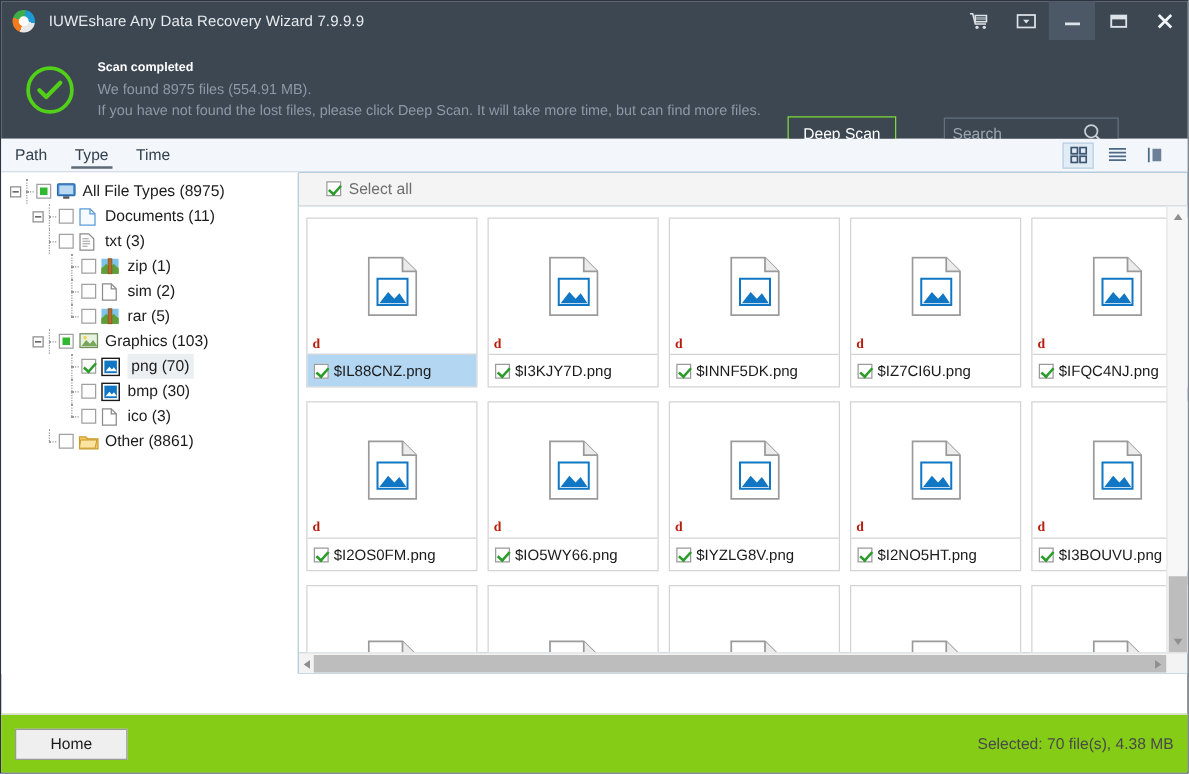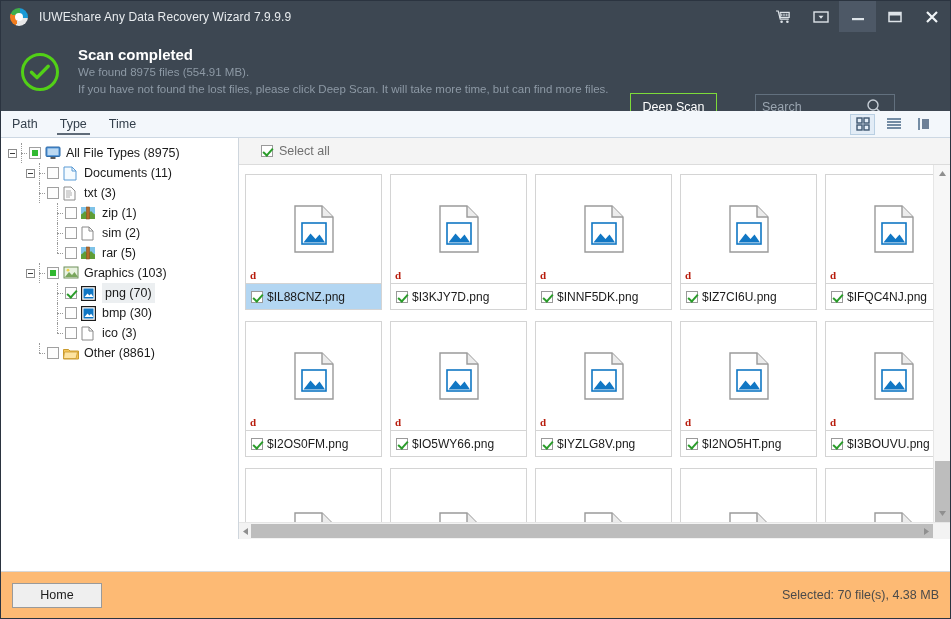--- a/index.html
+++ b/index.html
@@ -52,21 +52,21 @@
   }
   .check-circle {
     width: 38px; height: 38px; border-radius: 50%;
     border: 3px solid #52d017; background: #3d4752;
     display: flex; align-items: center; justify-content: center;
     flex: 0 0 38px; margin-left: 4px;
   }
   .check-circle svg { display: block; }
   .scan-texts { margin-left: 19px; }
   .scan-title {
-    color: #ffffff; font-size: 15px; font-weight: bold; line-height: 17px;
+    color: #ffffff; font-size: 10px; font-weight: bold; line-height: 17px;
   }
   .scan-sub {
     color: #8d99a5; font-size: 11.5px; line-height: 15px; margin-top: 2px;
   }
   .deep-scan-btn {
     position: absolute; left: 629px; top: 61px;
     width: 87px; height: 27px;
     border: 1px solid #7ddb3a; background: #3d4752;
     color: #ffffff; font-size: 12.5px;
     display: flex; align-items: center; justify-content: center;
@@ -256,21 +256,21 @@
   }
   .hs-arrow {
     position: absolute; top: 0; width: 13px; height: 16px;
     display: flex; align-items: center; justify-content: center;
   }
   .hs-arrow.left { left: 0; }
   .hs-arrow.right { right: 17px; }
 
   
   .footer {
-    flex: 0 0 47px; background: #fdba74;
+    flex: 0 0 47px; background: #84cc16;
     border-top: 1px solid #d8d8d8;
     display: flex; align-items: center; position: relative; margin-top: 32px;
   }
   .home-btn {
     margin-left: 11px; width: 90px; height: 25px;
     border: 1px solid #9a9a9a; background: #efefef;
     display: flex; align-items: center; justify-content: center;
     font-size: 12.5px; color: #1b1b1b;
   }
   .sel-info {

